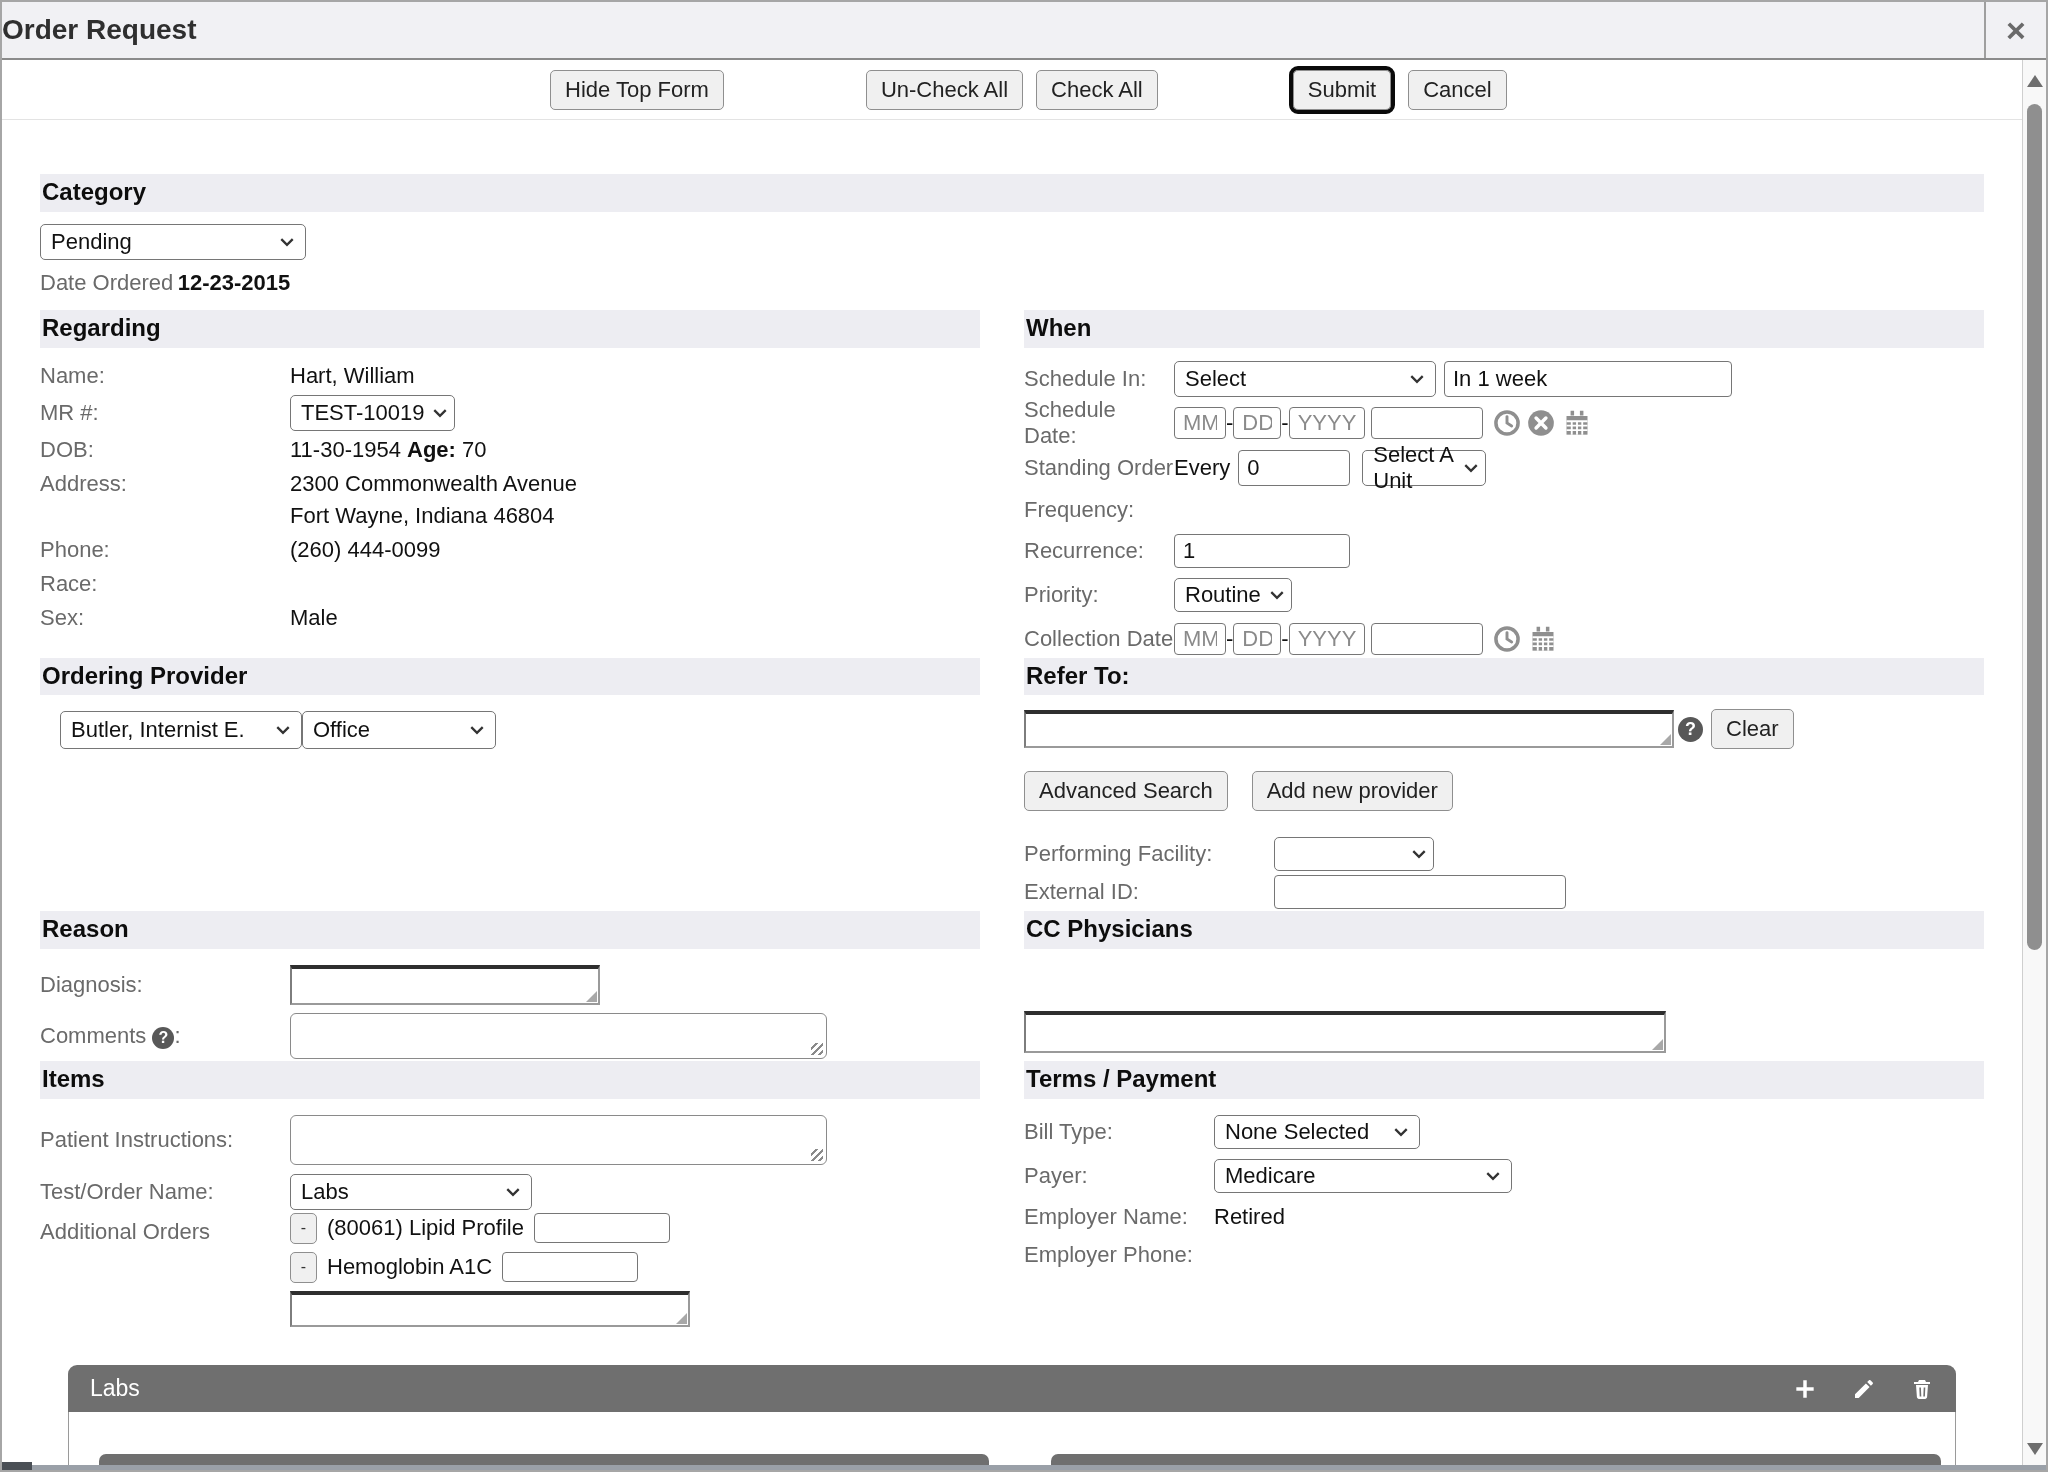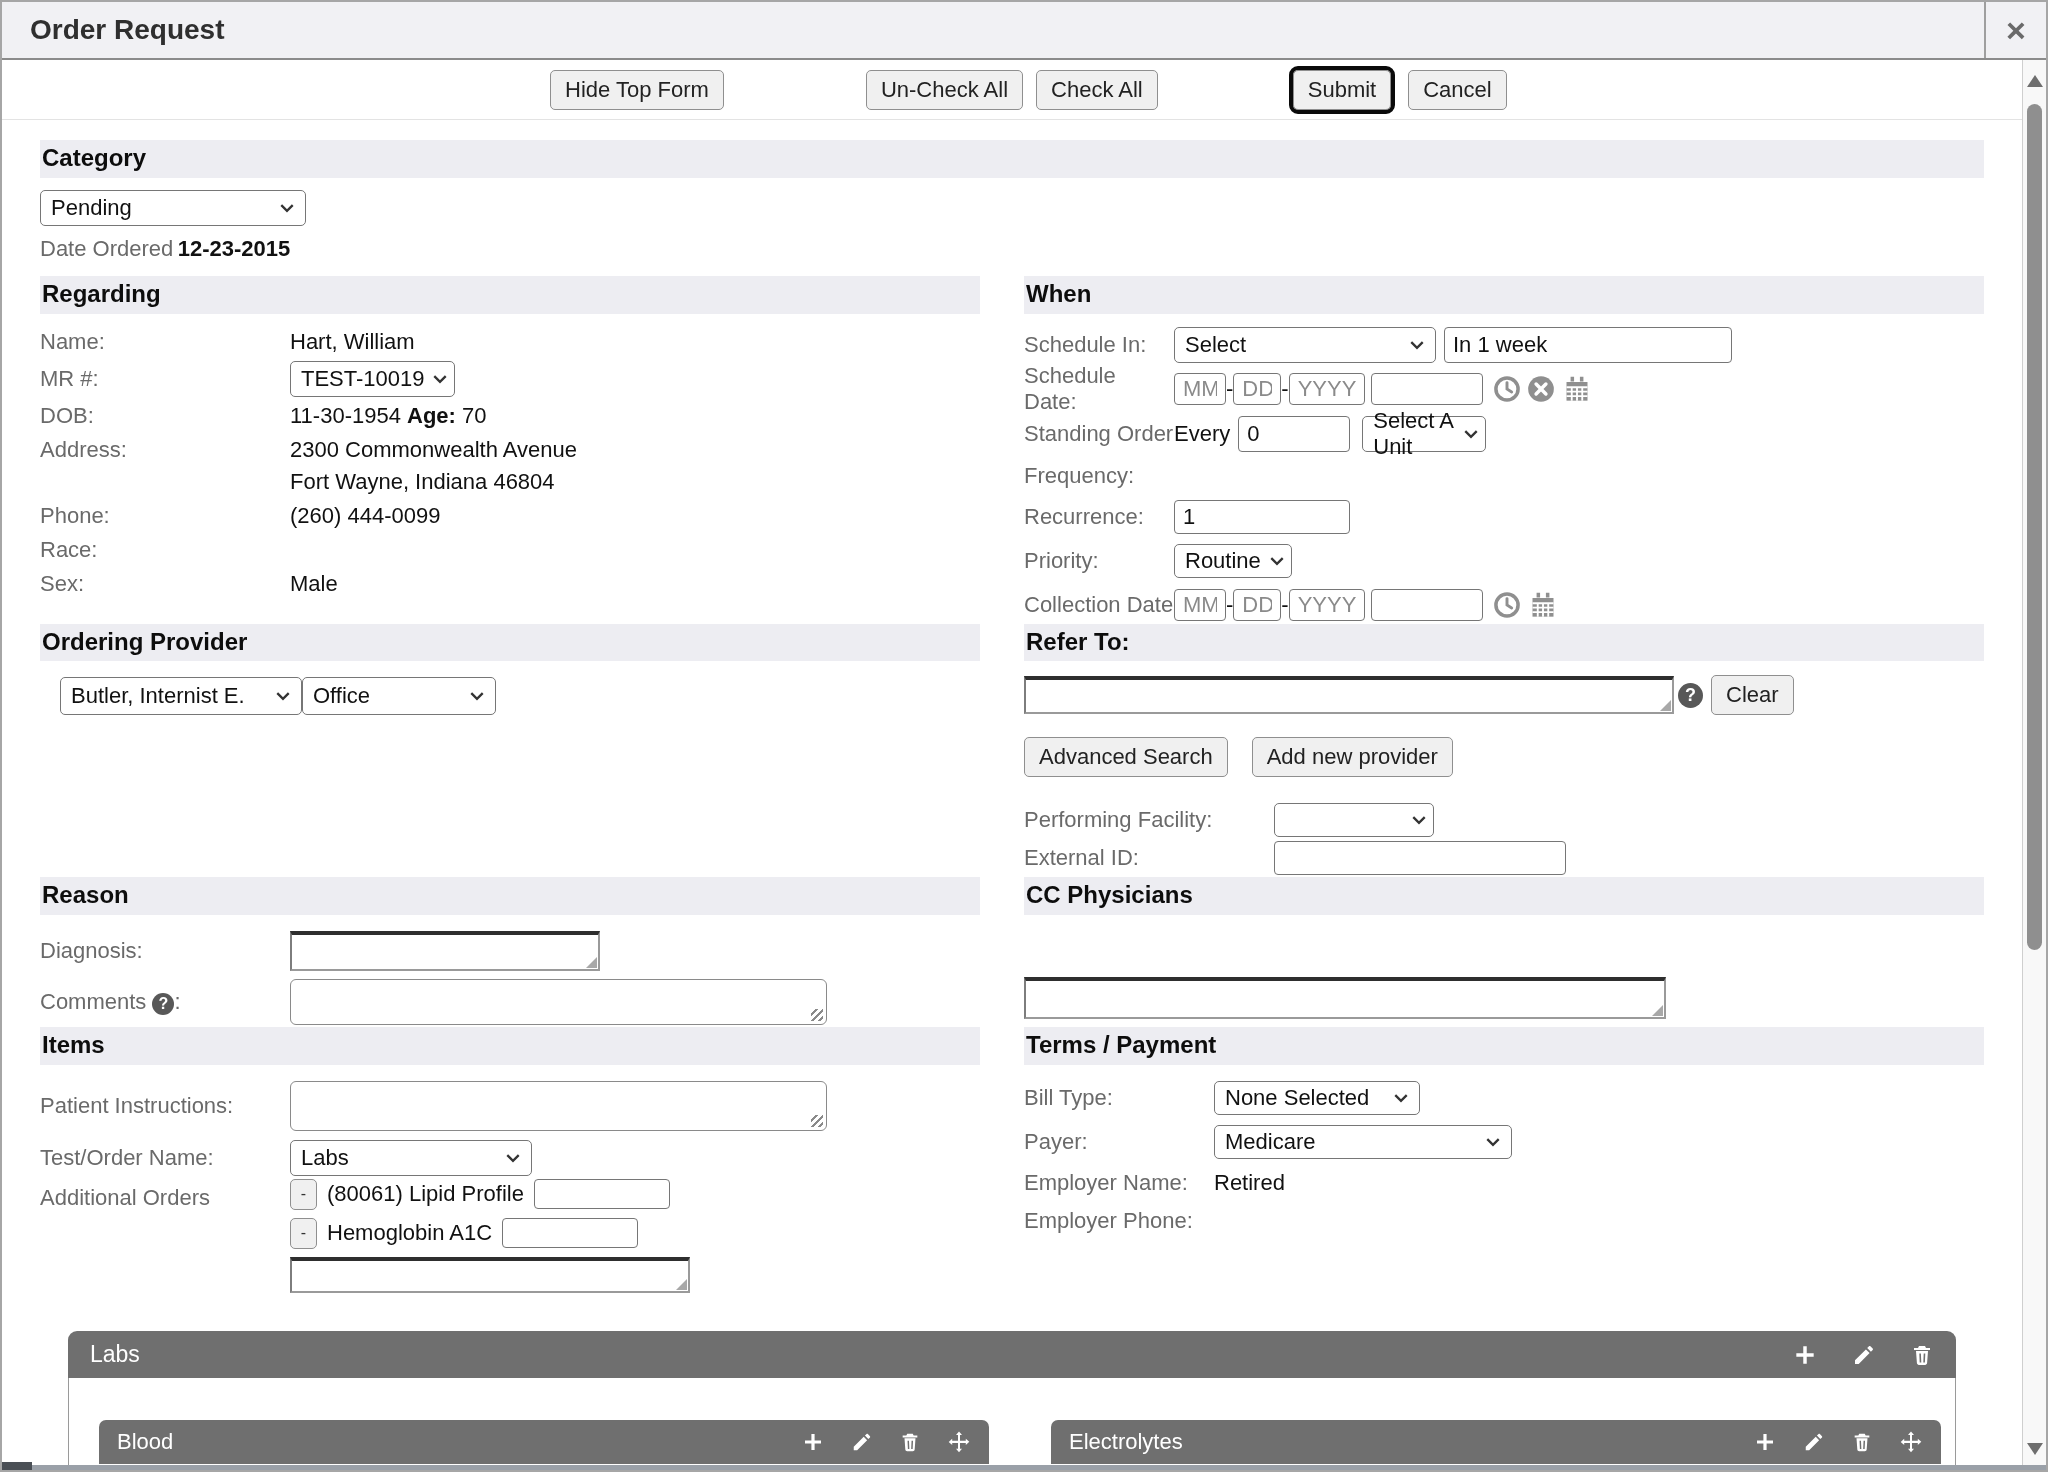--- a/index.html
+++ b/index.html
@@ -5,21 +5,21 @@
   * { box-sizing: border-box; margin: 0; padding: 0; }
   html,body { width:2048px; height:1472px; overflow:hidden;
     font-family:"Liberation Sans", sans-serif; background:#fff; }
 
   .dialog { width:2048px; height:1472px; border:2px solid #a6a6a6; background:#fff;
     display:flex; flex-direction:column; position:relative; }
 
   
   .titlebar { height:58px; background:#f1f1f4; border-bottom:2px solid #8b8b8b;
     display:flex; align-items:center; flex:0 0 auto; }
-  .titlebar .title { font-size:28px; font-weight:bold; color:#2f2f2f; padding-left:28px; }
+  .titlebar .title { font-size:28px; font-weight:bold; color:#2f2f2f; }
   .close-btn { margin-left:auto; width:62px; height:100%; border-left:2px solid #9f9f9f;
     display:flex; align-items:center; justify-content:center; cursor:pointer; }
   .close-x { font-size:34px; font-weight:bold; color:#6a6a6a; line-height:1; }
 
   
   .body-wrap { flex:1; display:flex; min-height:0; }
   .content { flex:1; display:flex; flex-direction:column; min-width:0; }
 
   .vscrollbar { flex:0 0 24px; background:#f8f8f8; border-left:1px solid #cfcfcf; position:relative; }
   .sb-arrow { position:absolute; left:0; width:100%; height:34px; display:flex;
@@ -74,21 +74,21 @@
   .txtarea textarea { width:100%; height:100%; border:none; outline:none; resize:none;
     font-size:22px; padding:4px 8px; font-family:"Liberation Sans", sans-serif; background:transparent; }
   .txtarea::after { content:""; position:absolute; right:3px; bottom:3px; width:12px; height:12px;
     background:repeating-linear-gradient(135deg, transparent 0 3px, #8a8a8a 3px 5px); }
 
   .qmark { display:inline-flex; align-items:center; justify-content:center;
     width:25px; height:25px; border-radius:50%; background:#585858; color:#fff;
     font-size:18px; font-weight:bold; flex:0 0 25px; }
 
   
-  .cat-wrap { margin-top:20px; }
+  .cat-wrap { margin-top:54px; }
   .cat-body { padding:12px 0 0 0; }
   .pair { display:flex; gap:44px; }
   .col-l { flex:0 0 940px; min-width:0; }
   .col-r { flex:1; min-width:0; }
 
   .frow { display:flex; align-items:center; }
   .frow .lab { flex:0 0 250px; }
   .wlab { flex:0 0 150px !important; }
 
   .ic { display:inline-block; vertical-align:middle; }

